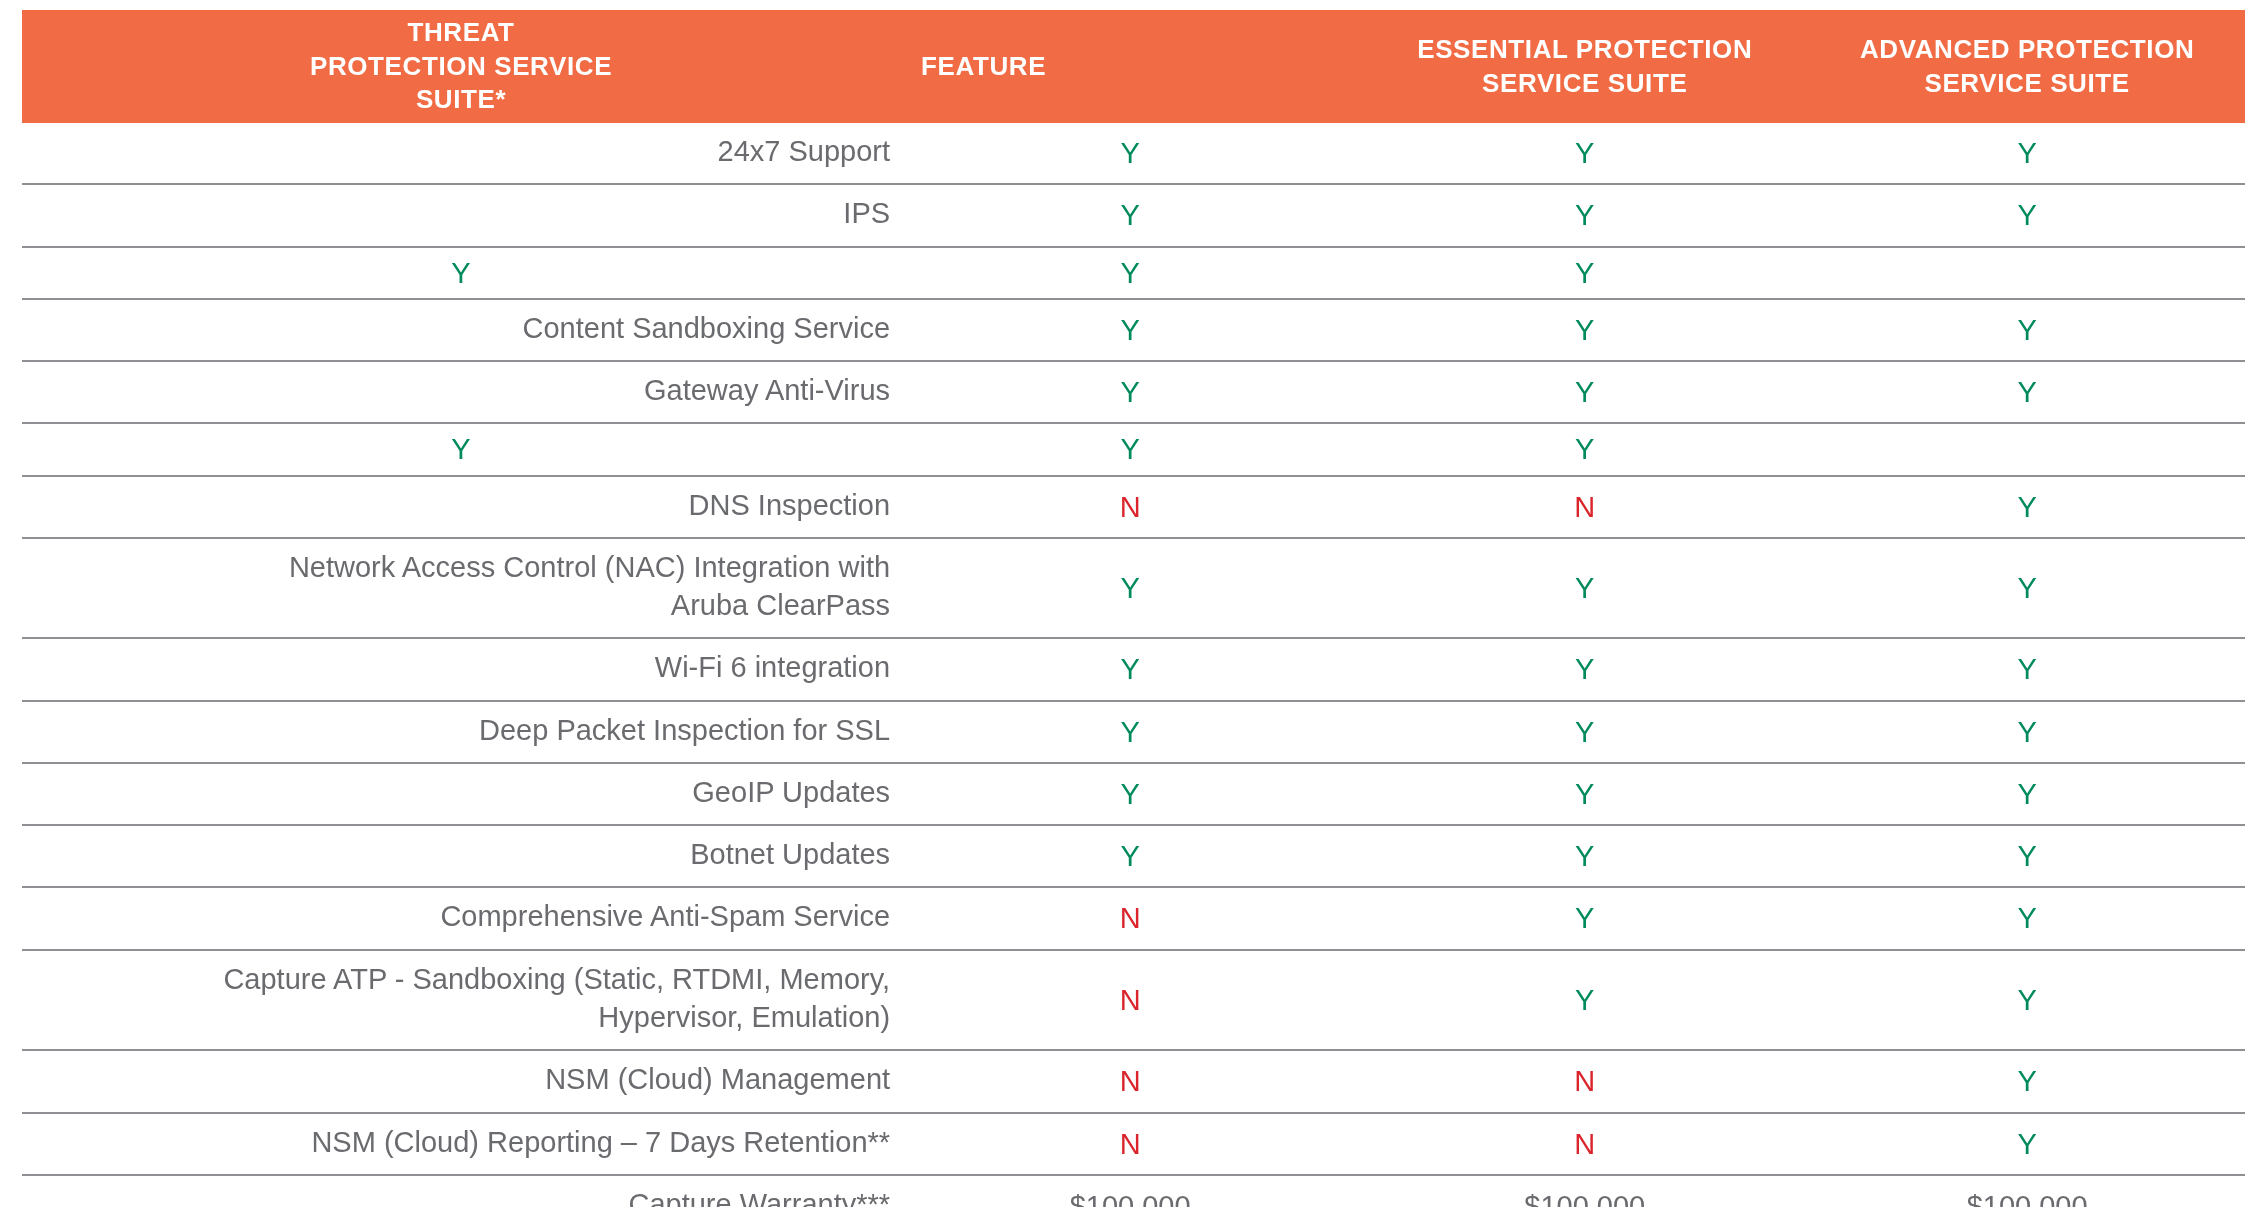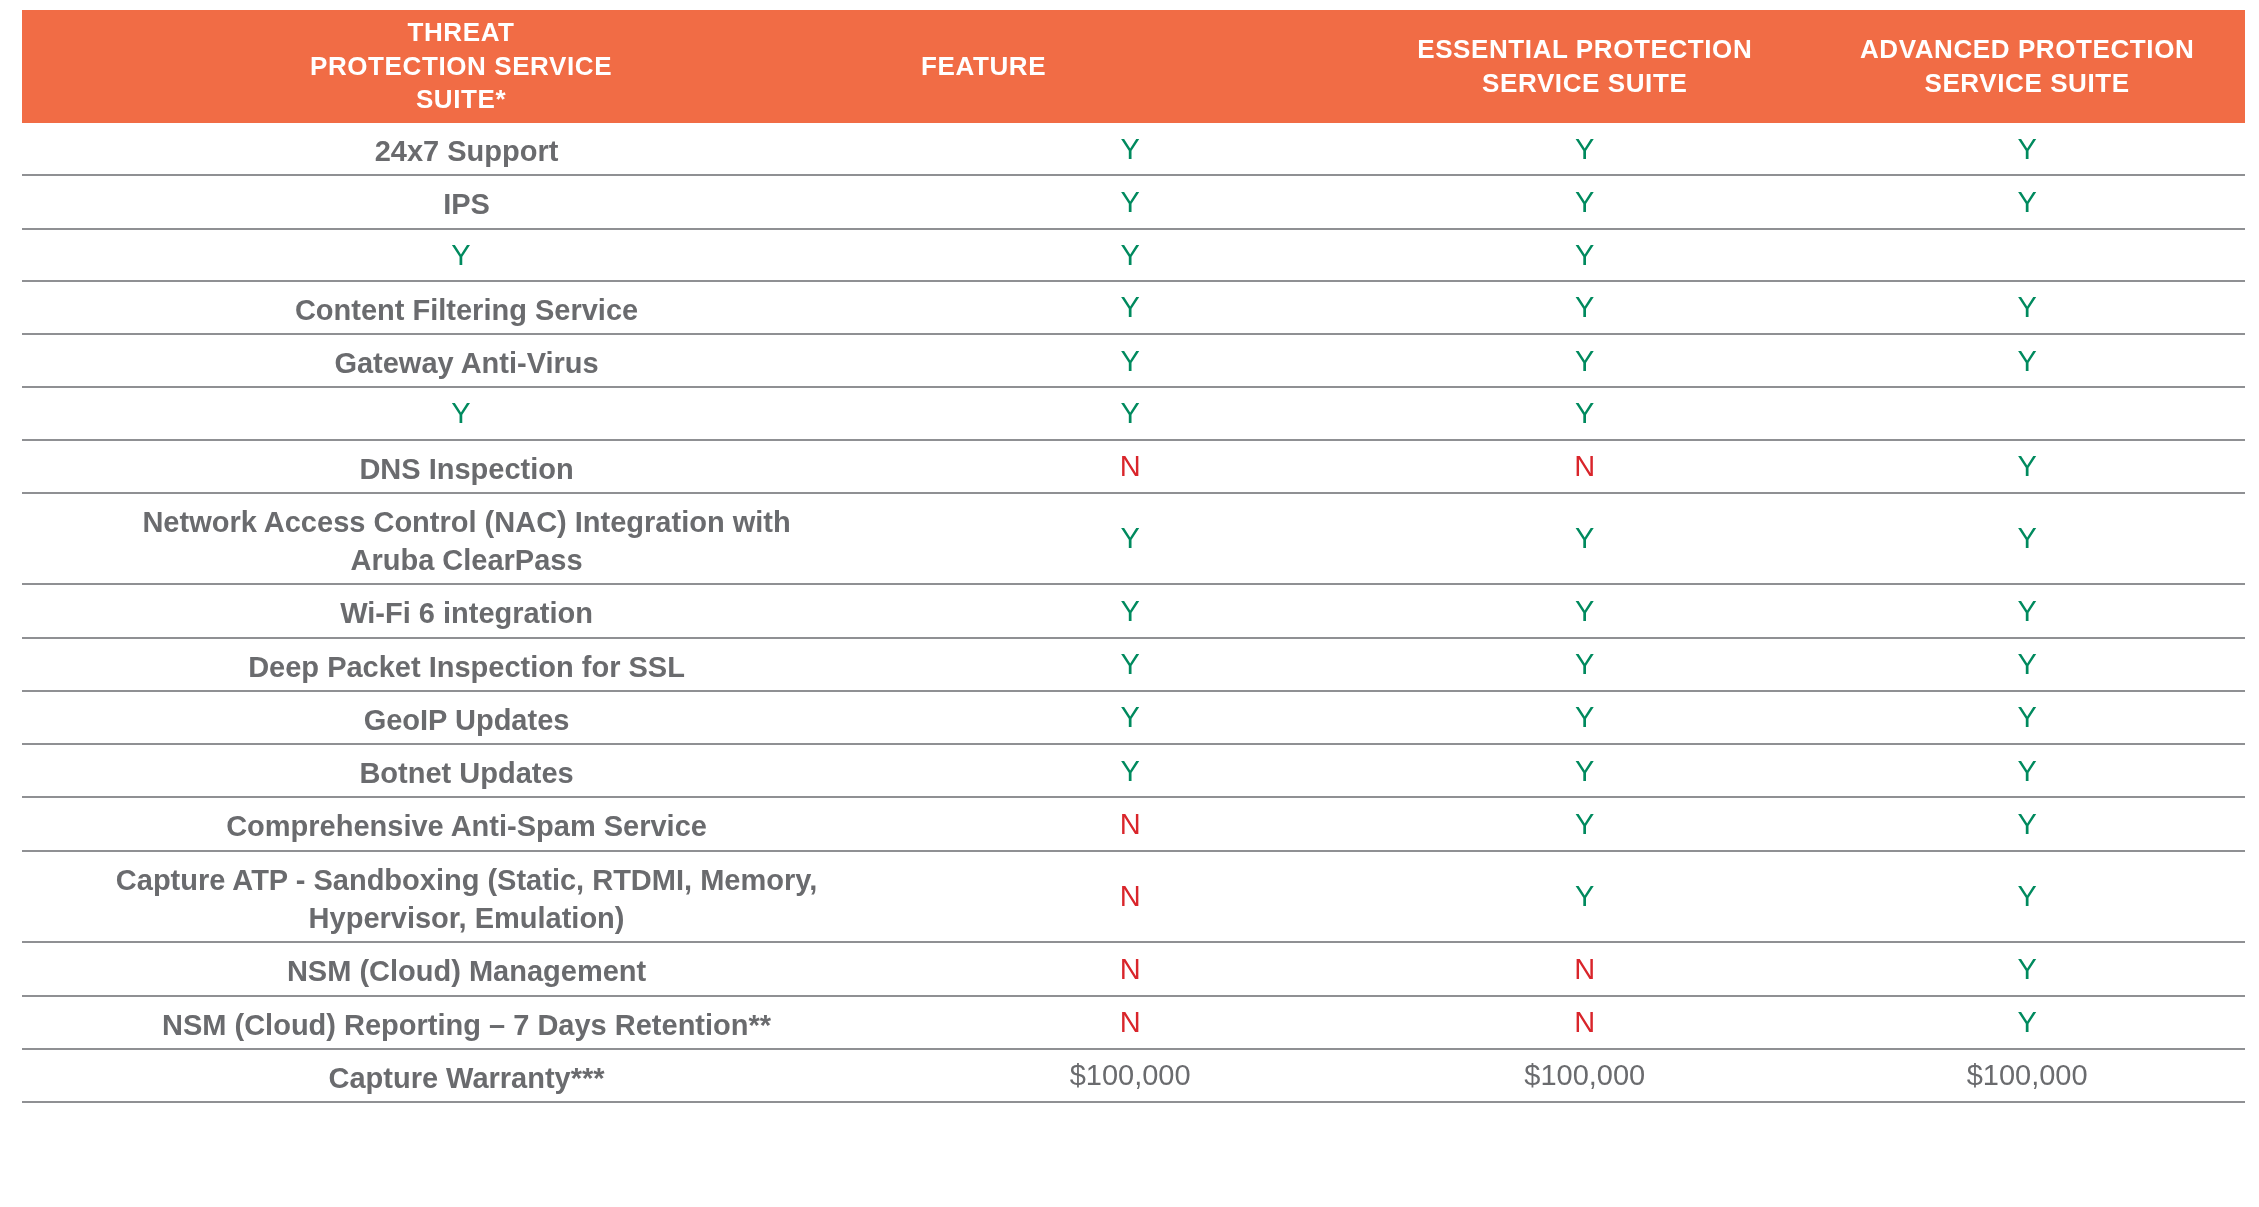--- a/index.html
+++ b/index.html
@@ -51,24 +51,23 @@
     border-bottom:2px solid var(--line-gray);
     min-height:48px;
     align-items:center;
   }
   .td{
     font-size:29px;
     color:var(--body-gray);
     line-height:1.32;
   }
   .td.feature{
-    padding:9px 10px 4px 21px;
+    padding:9px 10px 13px 21px;
     white-space:pre-line;
-    text-align:center;
-    font-weight:bold;
+    text-align:right;
   }
   .td.val{
     text-align:center;
     padding:6px 0;
   }
   .td.val.y{color:var(--green);}
   .td.val.n{color:var(--red);}
   .td.val.price{color:var(--body-gray);}
 </style>
 </head>
@@ -101,21 +100,21 @@
           <div class="td val y">Y</div>
           <div class="td val y">Y</div>
           <div class="td val y">Y</div>
         </div>
         <div class="tr grid">
           <div class="td val y">Y</div>
           <div class="td val y">Y</div>
           <div class="td val y">Y</div>
         </div>
         <div class="tr grid">
-          <div class="td feature">Content Filtering Service</div>
+          <div class="td feature">Content Sandboxing Service</div>
           <div class="td val y">Y</div>
           <div class="td val y">Y</div>
           <div class="td val y">Y</div>
         </div>
         <div class="tr grid">
           <div class="td feature">Gateway Anti-Virus</div>
           <div class="td val y">Y</div>
           <div class="td val y">Y</div>
           <div class="td val y">Y</div>
         </div>

